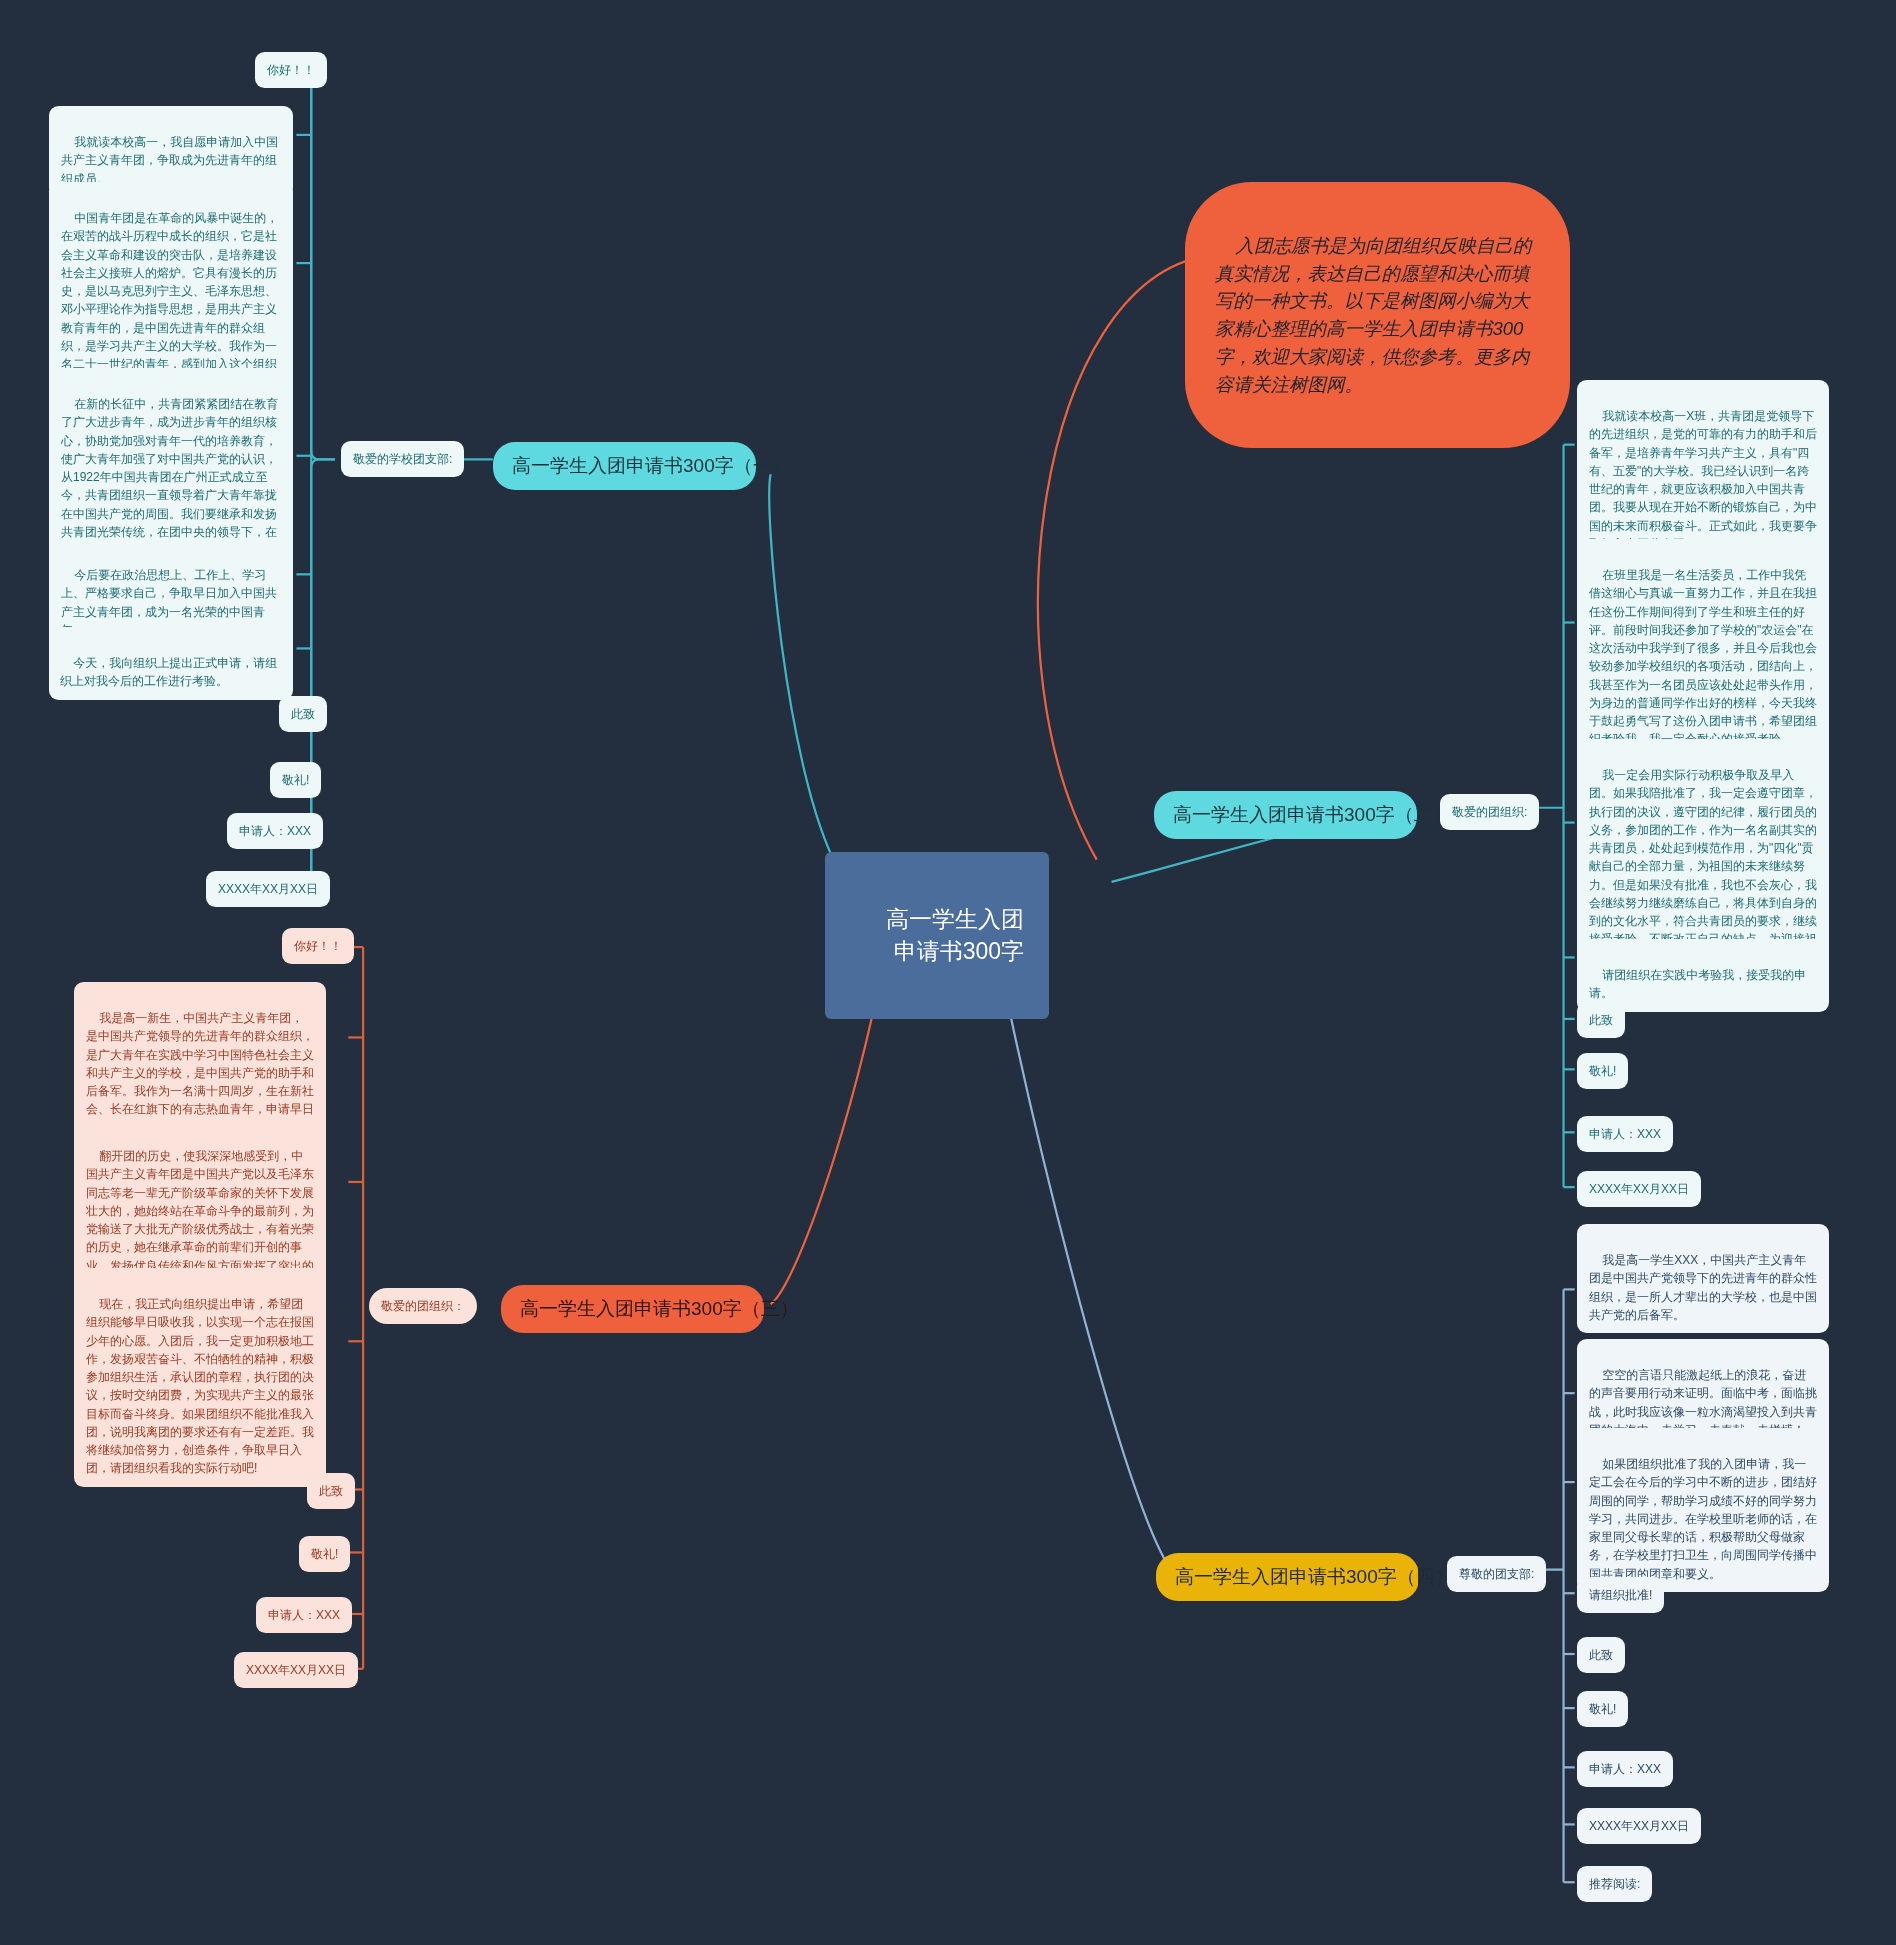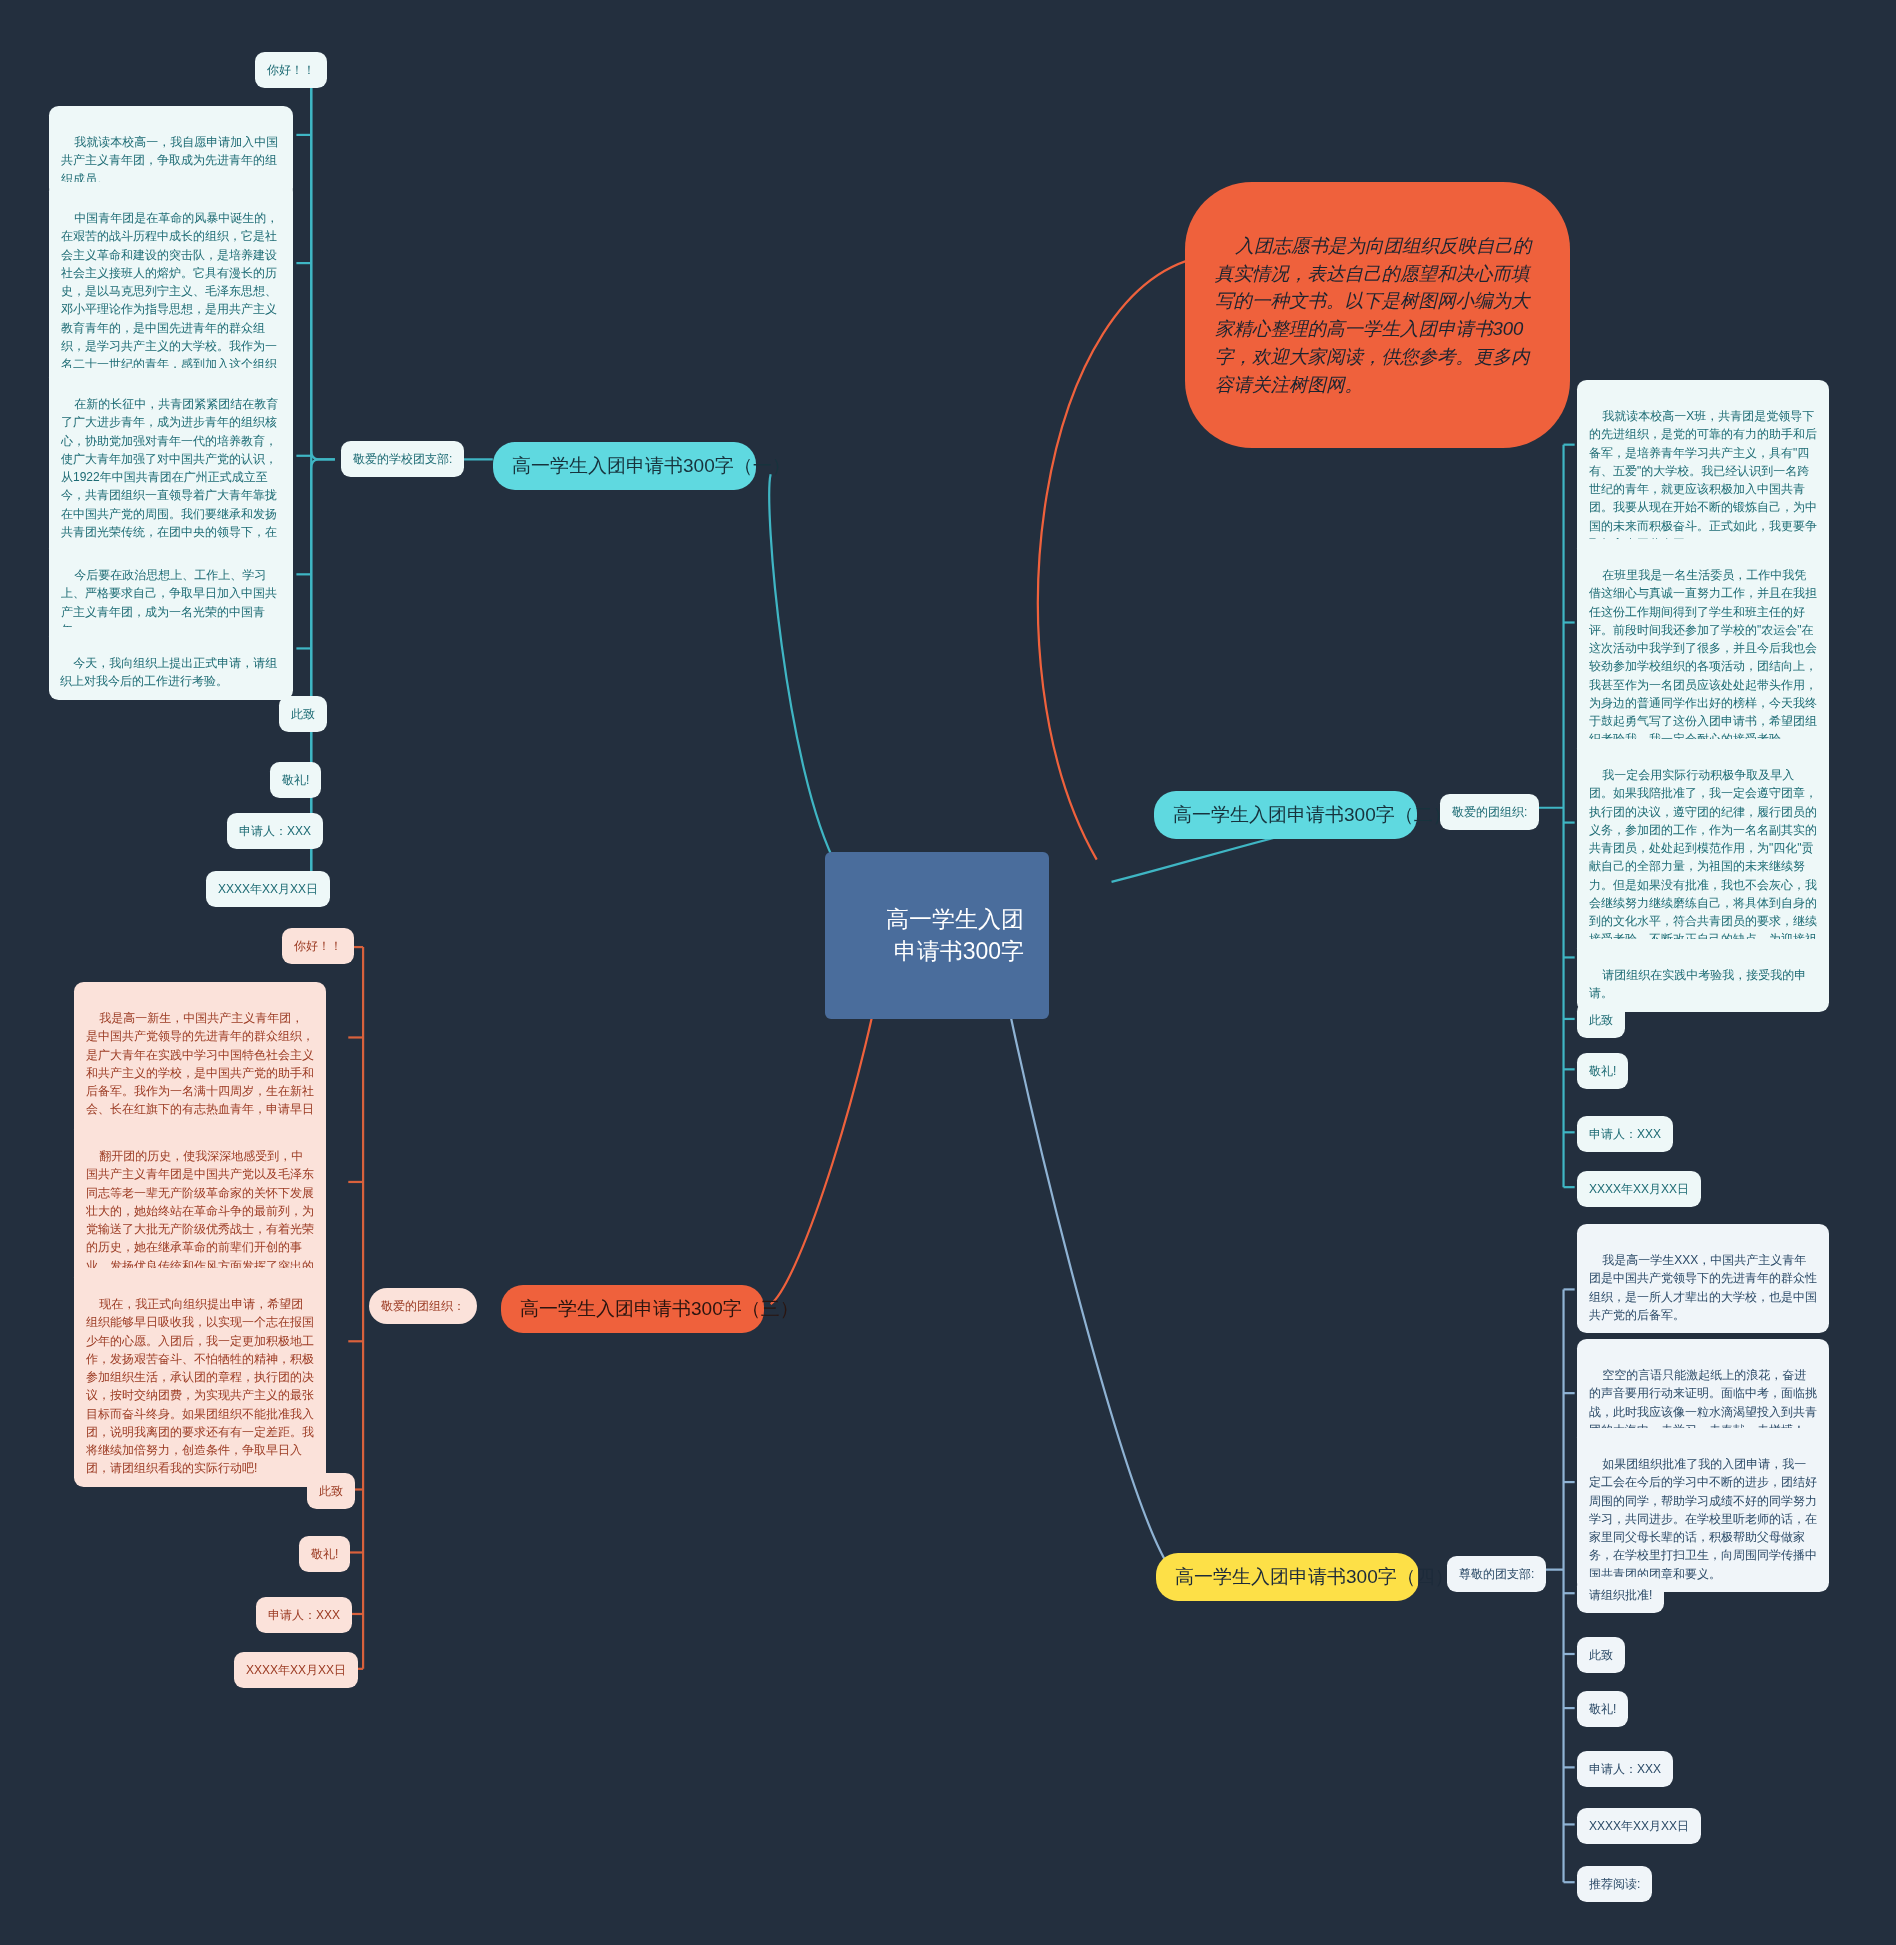--- a/index.html
+++ b/index.html
@@ -44,21 +44,21 @@
   
   .branch {
     border-radius: 22px;
     font-size: 19px;
     padding: 9.6px 19px;
     text-align: center;
     white-space: nowrap;
   }
   .branch.cyan  { background: #5fd9e0; color: #17333d; }
   .branch.orange{ background: #ef613c; color: #2a1510; }
-  .branch.steel { background: #fde047; color: #1d2b3a; }
+  .branch.steel { background: #eab308; color: #1d2b3a; }
 
   
   .leaf {
     font-size: 12px;
     padding: 9px 12px;
     border-radius: 9.6px;
     line-height: 1.52;
   }
   .leaf.cyan  { background: #eef8f8; color: #1d6b74; }
   .leaf.peach { background: #fbe2da; color: #9b3a22; }

